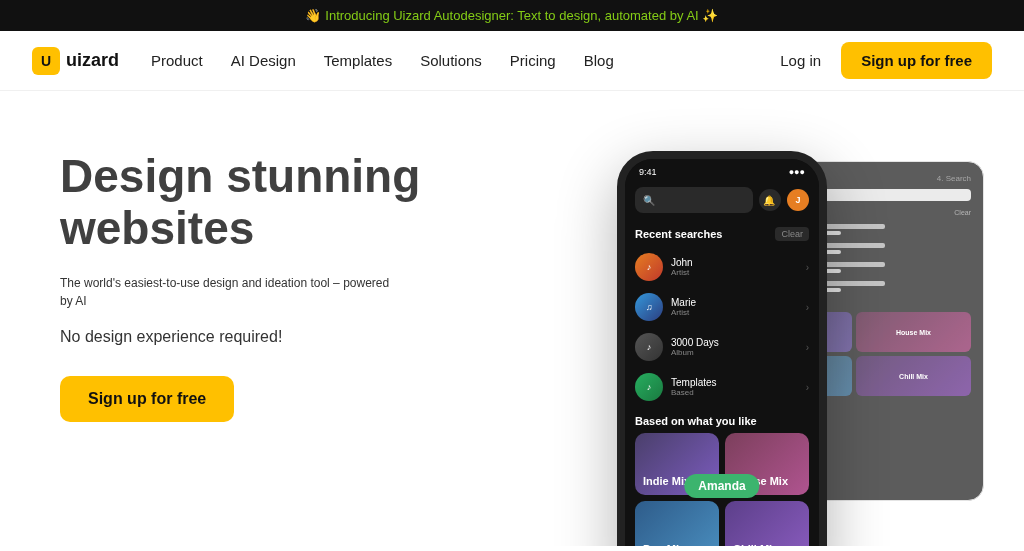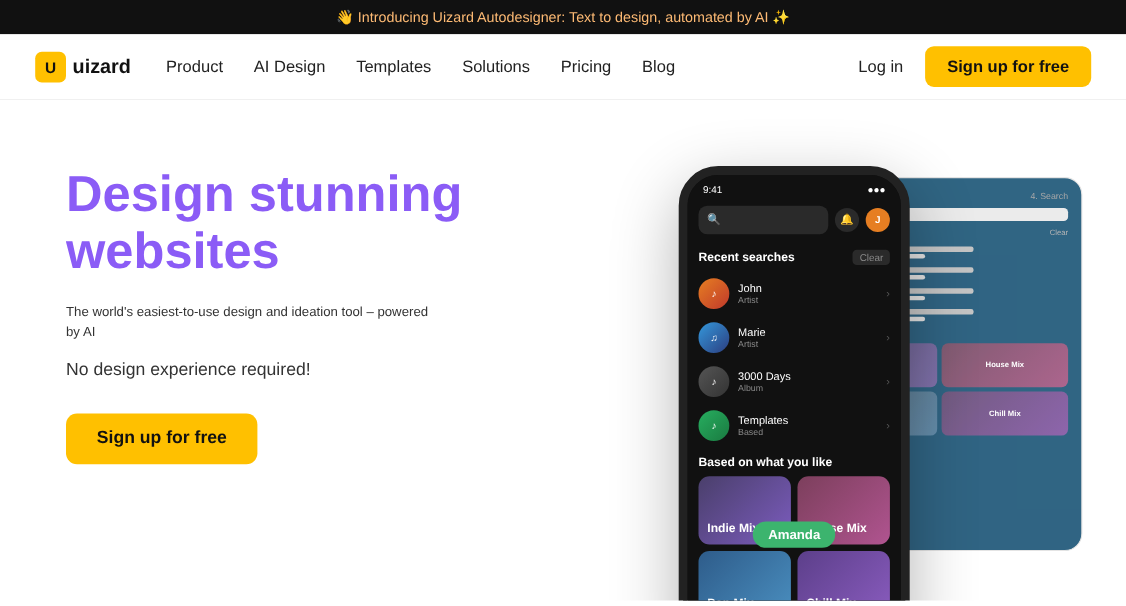--- a/index.html
+++ b/index.html
@@ -1,21 +1,21 @@
 <!DOCTYPE html>
 <html><head>
   <meta charset="utf-8">
   <style>
     * { margin: 0; padding: 0; box-sizing: border-box; }
     body { font-family: -apple-system, BlinkMacSystemFont, 'Segoe UI', Helvetica, Arial, sans-serif; width: 1024px; height: 551px; overflow: hidden; background: #fff; }
 
     
     .announcement-bar {
       background: #111;
-      color: #fdba74;
+      color: #84cc16;
       text-align: center;
       padding: 8px 0;
       font-size: 13px;
     }
 
     
     .navbar {
       display: flex;
       align-items: center;
       padding: 0 32px;
@@ -92,21 +92,21 @@
       background: #fff;
     }
     .hero-left {
       flex: 0 0 420px;
       padding-top: 10px;
     }
     .hero-title {
       font-size: 46px;
       font-weight: 800;
       line-height: 1.12;
-      color: #8b5cf6;
+      color: #404040;
       margin-bottom: 20px;
     }
     .hero-subtitle {
       font-size: 12px;
       color: #333;
       line-height: 1.5;
       margin-bottom: 18px;
       max-width: 340px;
     }
     .hero-note {
@@ -136,21 +136,21 @@
       height: 100%;
     }
 
     
     .bg-screen {
       position: absolute;
       right: -20px;
       top: 20px;
       width: 260px;
       height: 340px;
-      background: #0c4a6e;
+      background: #404040;
       border-radius: 16px;
       border: 1px solid #e0e0e0;
       padding: 12px;
       opacity: 0.85;
     }
     .bg-screen-header {
       font-size: 8px;
       color: #999;
       margin-bottom: 6px;
       text-align: right;

